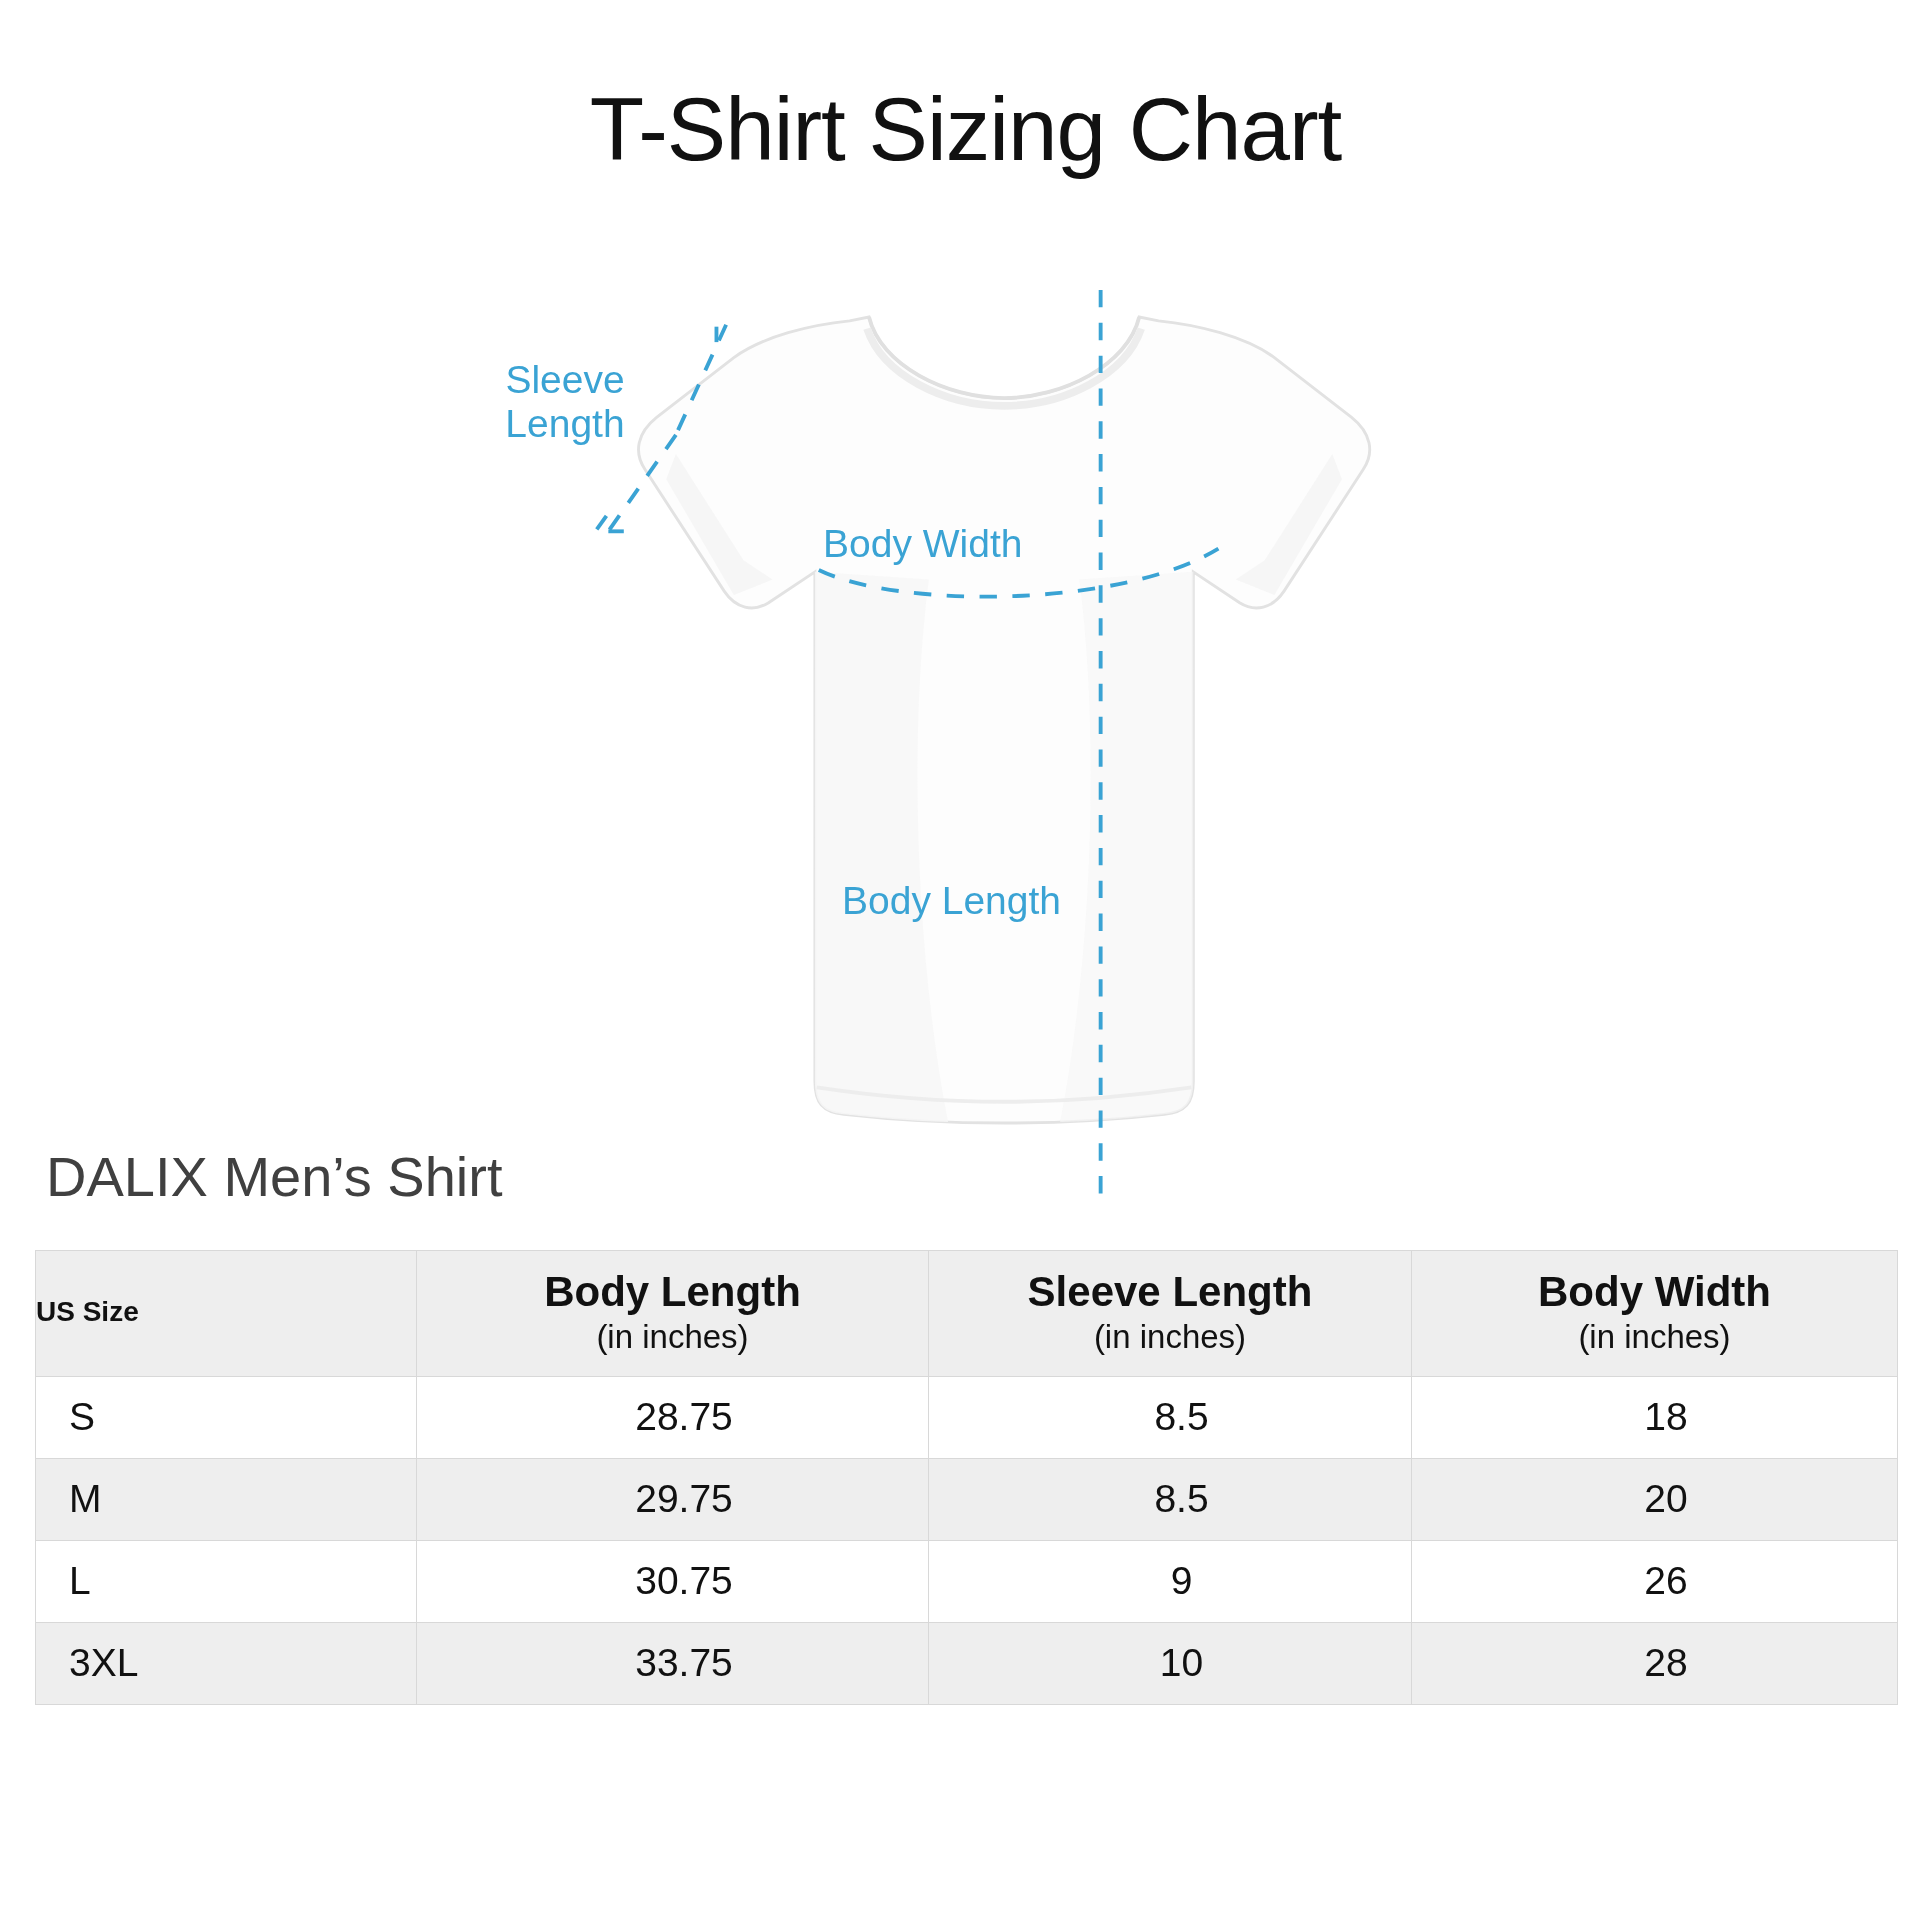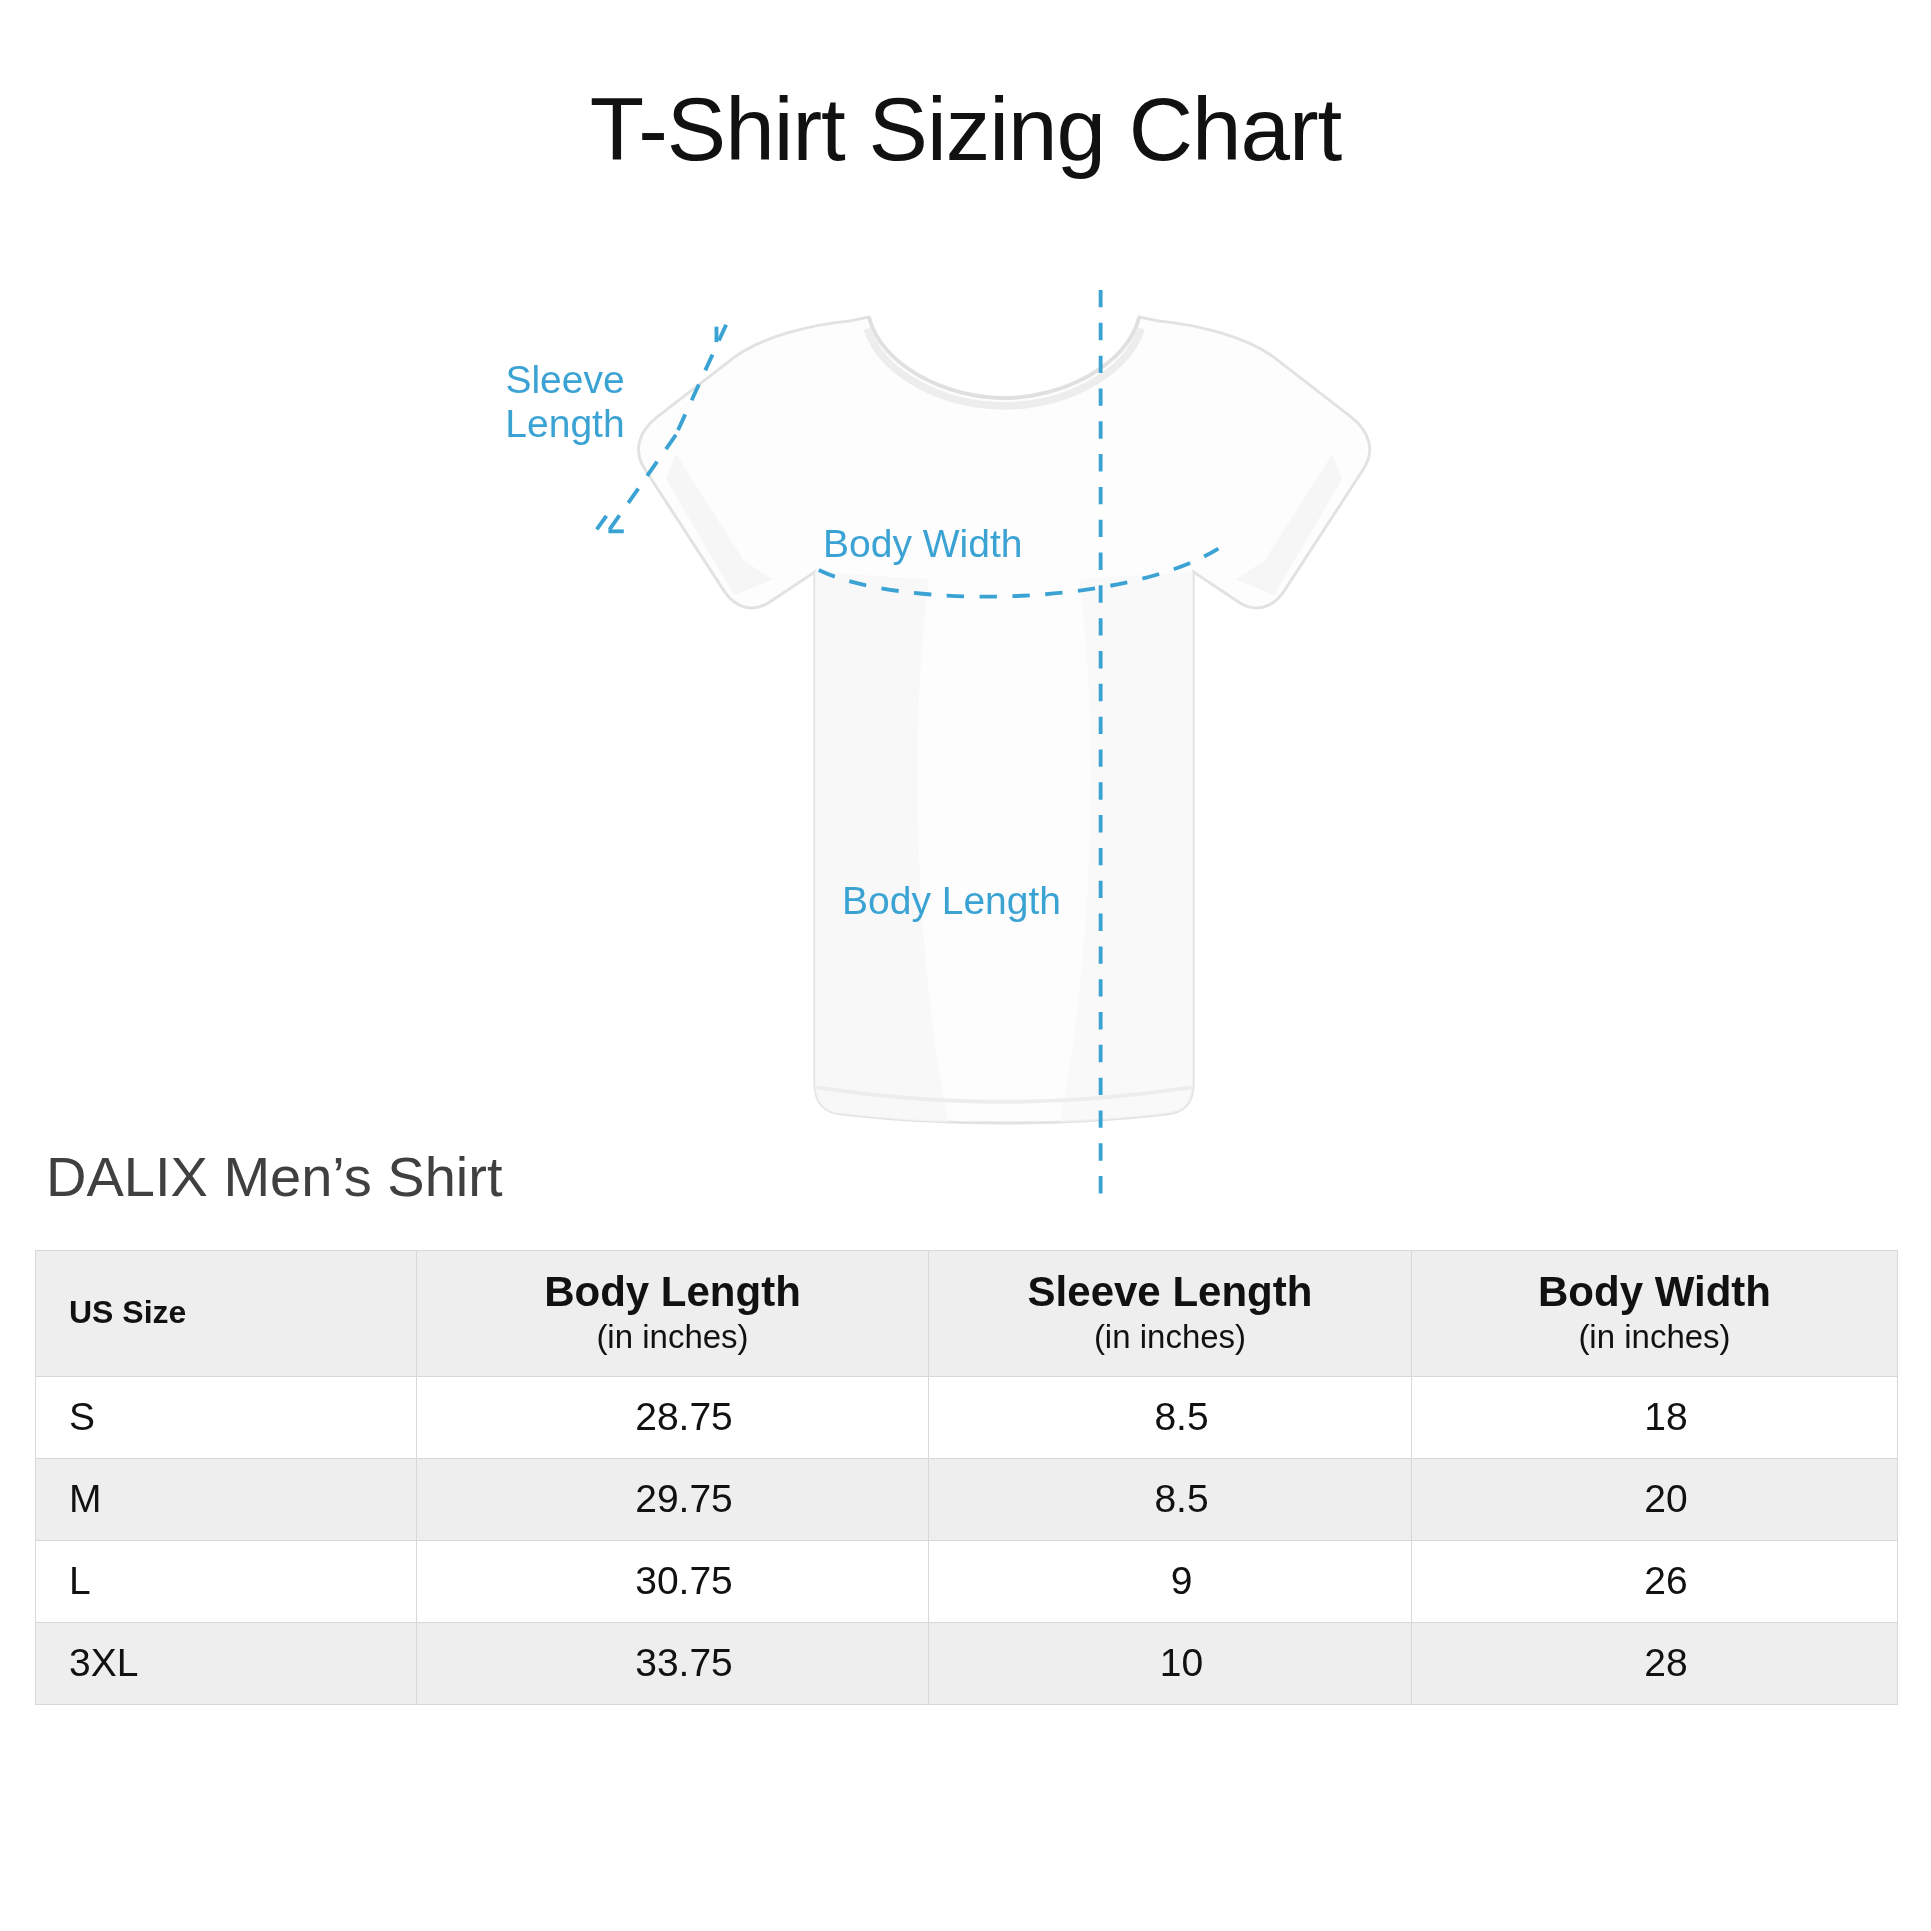--- a/index.html
+++ b/index.html
@@ -105,22 +105,21 @@
   thead th {
     padding: 17.4px 0 19.3px 0;
     font-weight: 700;
     font-size: 42px;
     color: #111111;
     text-align: center;
     vertical-align: middle;
   }
   thead th.left-head {
     text-align: left;
-    padding-left: 33px;
-    font-size: 32px;
+    font-size: 28px;
   }
   thead th .unit {
     display: block;
     font-size: 33px;
     font-weight: 400;
     margin-top: 1.9px;
     color: #111111;
   }
   tbody td {
     height: 79px;

